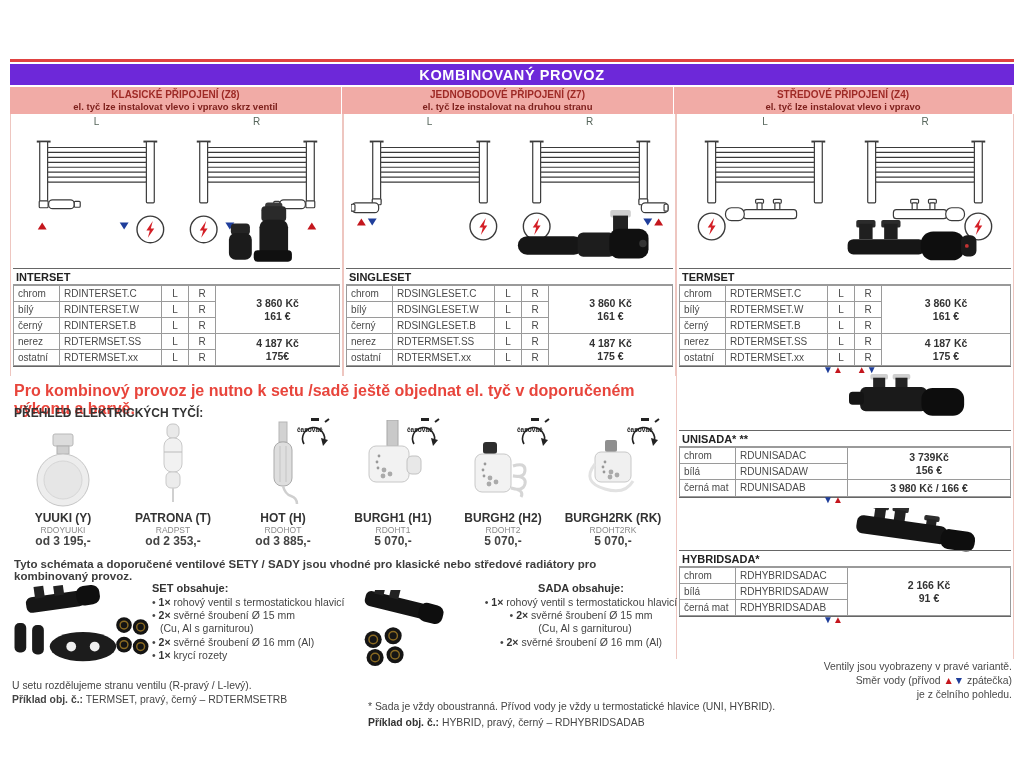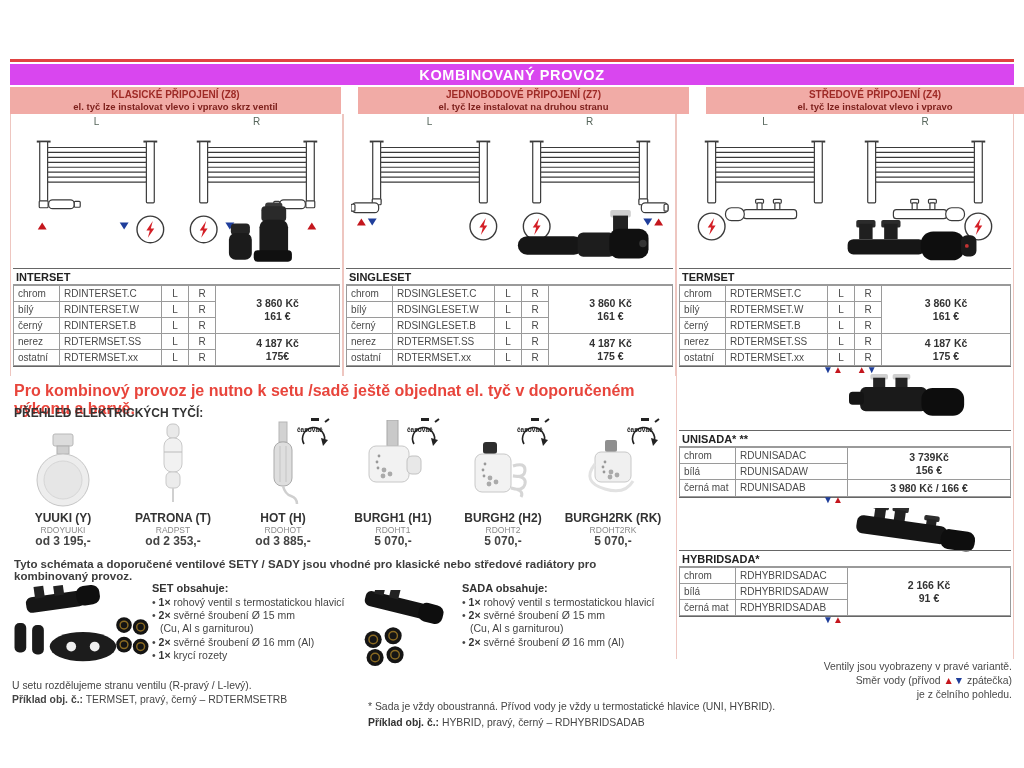--- a/index.html
+++ b/index.html
@@ -1,23 +1,23 @@
 <!DOCTYPE html>
 <html><head>
 <meta charset="utf-8">
 <style>
   html,body{margin:0;padding:0;background:#fff;}
   #page{position:relative;width:1024px;height:768px;background:#fff;overflow:hidden;
         font-family:"Liberation Sans",sans-serif;color:#3c3c3c;}
   .abs{position:absolute;}
   
   #top-rule{left:10px;top:59px;width:1004px;height:3px;background:#e04241;}
-  #title-bar{left:10px;top:64px;width:1004px;height:21px;background:#d946ef;display:flex;align-items:center;justify-content:center;}
+  #title-bar{left:10px;top:64px;width:1004px;height:21px;background:#6d28d9;display:flex;align-items:center;justify-content:center;}
   #title-bar span{color:#fff;font-weight:bold;font-size:14.5px;letter-spacing:.6px;}
-  #subrow{left:10px;top:87px;width:1004px;height:27px;display:flex;gap:17px;}
+  #subrow{left:10px;top:87px;width:1004px;height:27px;display:flex;gap:1px;}
   .subcell{background:#f1aba6;flex:0 0 331px;text-align:center;padding-top:1px;}
   .subcell:last-child{flex:0 0 338px;}
   .subcell .h1{font-size:10px;font-weight:bold;color:#9e2a26;line-height:13px;}
   .subcell .h2{font-size:9.5px;font-weight:bold;color:#7e211d;line-height:12px;}
   
   .pcol{position:absolute;top:114px;border-left:1px solid #eec6c0;border-right:1px solid #eec6c0;}
   #col1{left:10px;width:331px;height:262px;}
   #col2{left:343px;width:331px;height:262px;}
   #col3{left:676px;width:336px;height:545px;}
   .diagrams{display:flex;justify-content:center;gap:2px;margin-top:2px;}
@@ -52,21 +52,21 @@
   .timer{position:absolute;top:-4px;right:2px;width:42px;height:34px;}
   .timer-txt{position:absolute;top:10px;left:3px;font-size:6.5px;font-weight:bold;font-style:normal;color:#1a1a1a;}
   #schemes-note{left:14px;top:558px;width:655px;font-size:11.5px;font-weight:bold;color:#3d3d3d;}
   .blk-title{font-weight:bold;font-size:11px;color:#333;line-height:13px;}
   .blk li{list-style:none;font-size:10.5px;line-height:13.2px;color:#444;}
   .blk ul{margin:1px 0 0 0;padding:0;}
   .blk li .b::before{content:"• ";color:#444;}
   .blk li.cont{padding-left:8px;}
   .blk li b{color:#333;}
   #set-text{left:152px;top:582px;width:214px;}
-  #sada-text{left:462px;top:582px;width:238px;}
+  #sada-text{left:462px;top:582px;width:238px;text-align:center;}
   #set-footer{left:12px;top:679px;font-size:10.4px;color:#444;line-height:14px;}
   #sada-fn{left:368px;top:700px;width:430px;font-size:10.4px;color:#444;line-height:13.2px;}
   .example{margin-top:3px;}
   .example b{color:#333;}
   #right-notes{left:766px;top:660px;width:246px;text-align:right;font-size:10.4px;color:#4a4a4a;line-height:13.8px;}
 </style>
 </head>
 <body>
 
 <div id="page">

